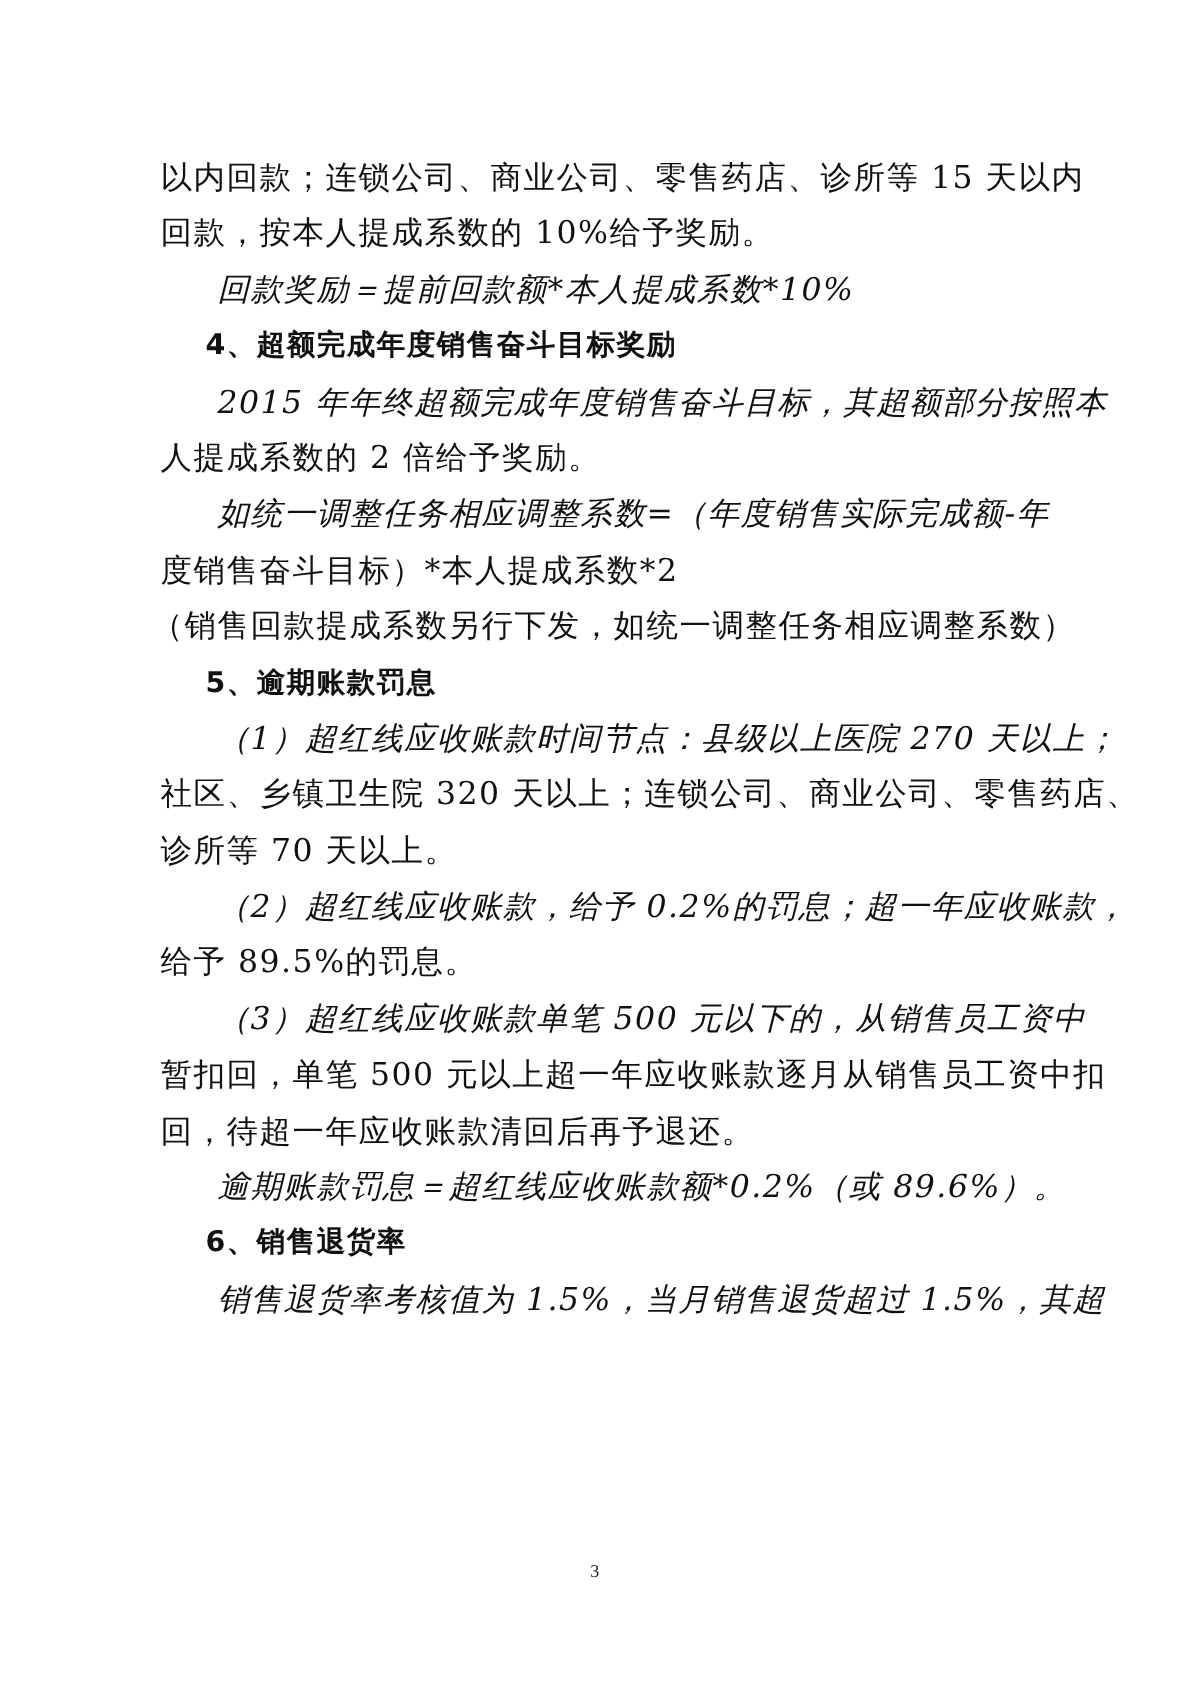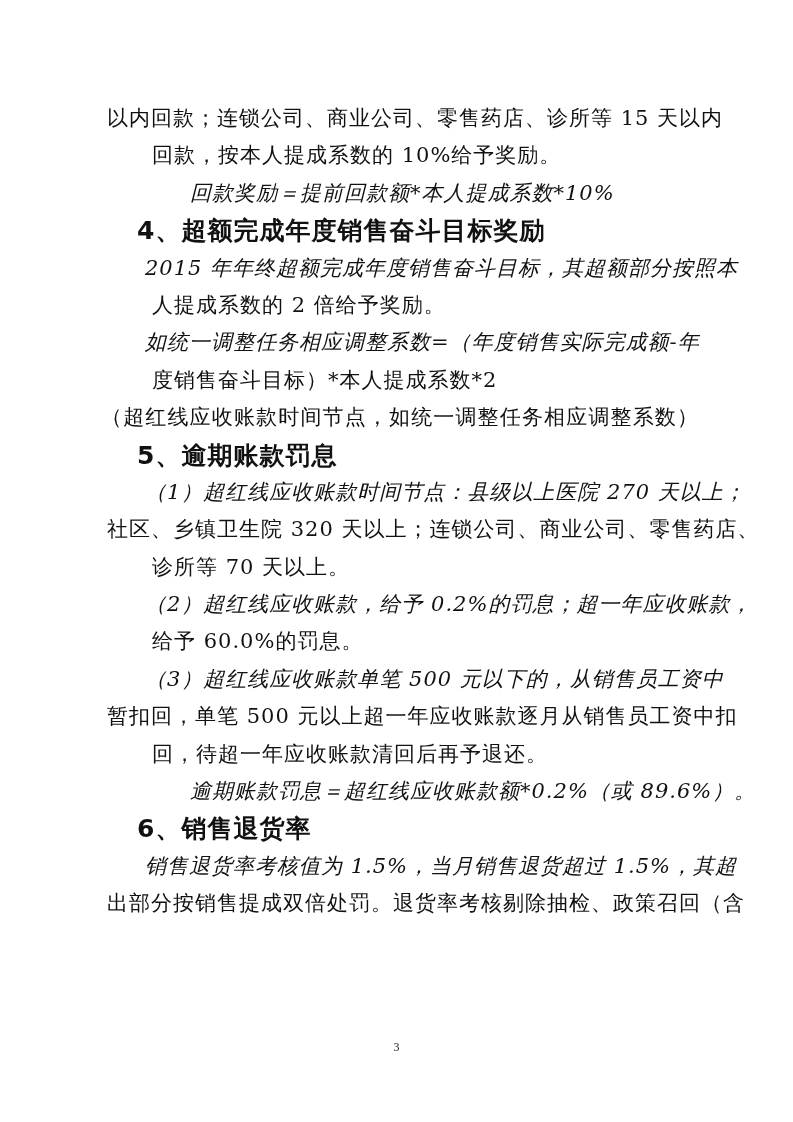--- a/index.html
+++ b/index.html
@@ -25,30 +25,29 @@
       height: 37.4px;
       line-height: 37.4px;
       font-size: 21px;
       white-space: nowrap;
       text-align: justify;
       text-align-last: justify;
       letter-spacing: 1px;
     }
     .line.last {
       text-align-last: left;
-      margin-left: 45px;
     }
     .indent {
       padding-left: 38px;
       font-style: italic;
     }
     .heading {
       font-family: "DejaVu Sans", "Liberation Sans", sans-serif;
       font-weight: bold;
-      font-size: 25px;
+      font-size: 19px;
       padding-left: 30px;
       text-align: left;
       text-align-last: left;
       letter-spacing: 1px;
     }
     .paren-line {
       padding-left: 0;
       margin-left: -6px;
     }
     .page-number {
@@ -73,37 +72,36 @@
   <div class="line last indent">回款奖励＝提前回款额*本人提成系数*10%</div>
 
   <div class="line heading">4、超额完成年度销售奋斗目标奖励</div>
 
   <div class="line indent">2015 年年终超额完成年度销售奋斗目标，其超额部分按照本</div>
   <div class="line last">人提成系数的 2 倍给予奖励。</div>
 
   <div class="line indent">如统一调整任务相应调整系数=（年度销售实际完成额-年</div>
   <div class="line last">度销售奋斗目标）*本人提成系数*2</div>
 
-  <div class="line paren-line">（超红线应收账款时间节点，如统一调整任务相应调整系数）</div>
+  <div class="line paren-line">（销售回款提成系数另行下发，如统一调整任务相应调整系数）</div>
 
   <div class="line heading">5、逾期账款罚息</div>
 
   <div class="line indent">（1）超红线应收账款时间节点：县级以上医院 270 天以上；</div>
   <div class="line">社区、乡镇卫生院 320 天以上；连锁公司、商业公司、零售药店、</div>
   <div class="line last">诊所等 70 天以上。</div>
 
   <div class="line indent">（2）超红线应收账款，给予 0.2%的罚息；超一年应收账款，</div>
-  <div class="line last">给予 60.0%的罚息。</div>
+  <div class="line last">给予 89.5%的罚息。</div>
 
   <div class="line indent">（3）超红线应收账款单笔 500 元以下的，从销售员工资中</div>
   <div class="line">暂扣回，单笔 500 元以上超一年应收账款逐月从销售员工资中扣</div>
   <div class="line last">回，待超一年应收账款清回后再予退还。</div>
 
   <div class="line last indent">逾期账款罚息＝超红线应收账款额*0.2%（或 89.6%）。</div>
 
   <div class="line heading">6、销售退货率</div>
 
   <div class="line indent">销售退货率考核值为 1.5%，当月销售退货超过 1.5%，其超</div>
-  <div class="line">出部分按销售提成双倍处罚。退货率考核剔除抽检、政策召回（含</div>
 
 </div>
 
 <div class="page-number">3</div>
 
 </body></html>

